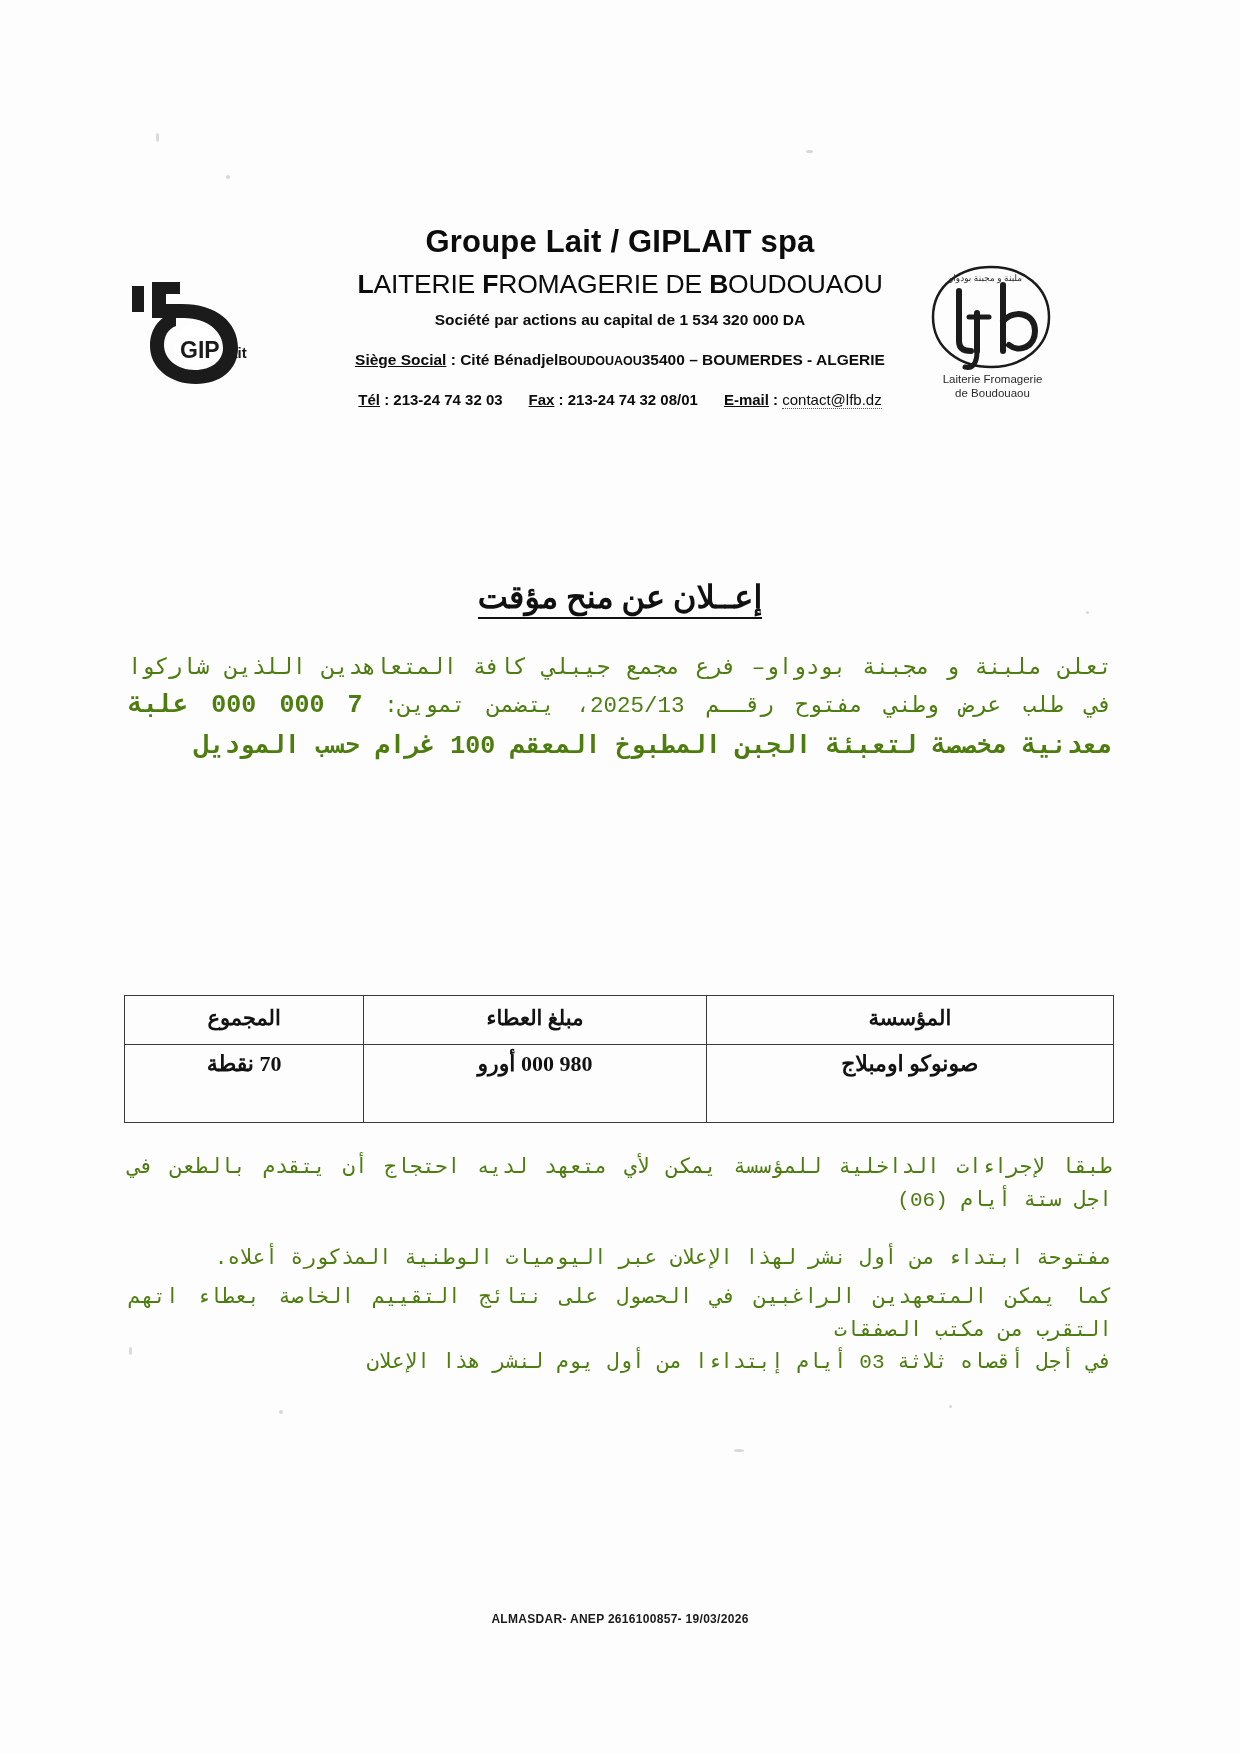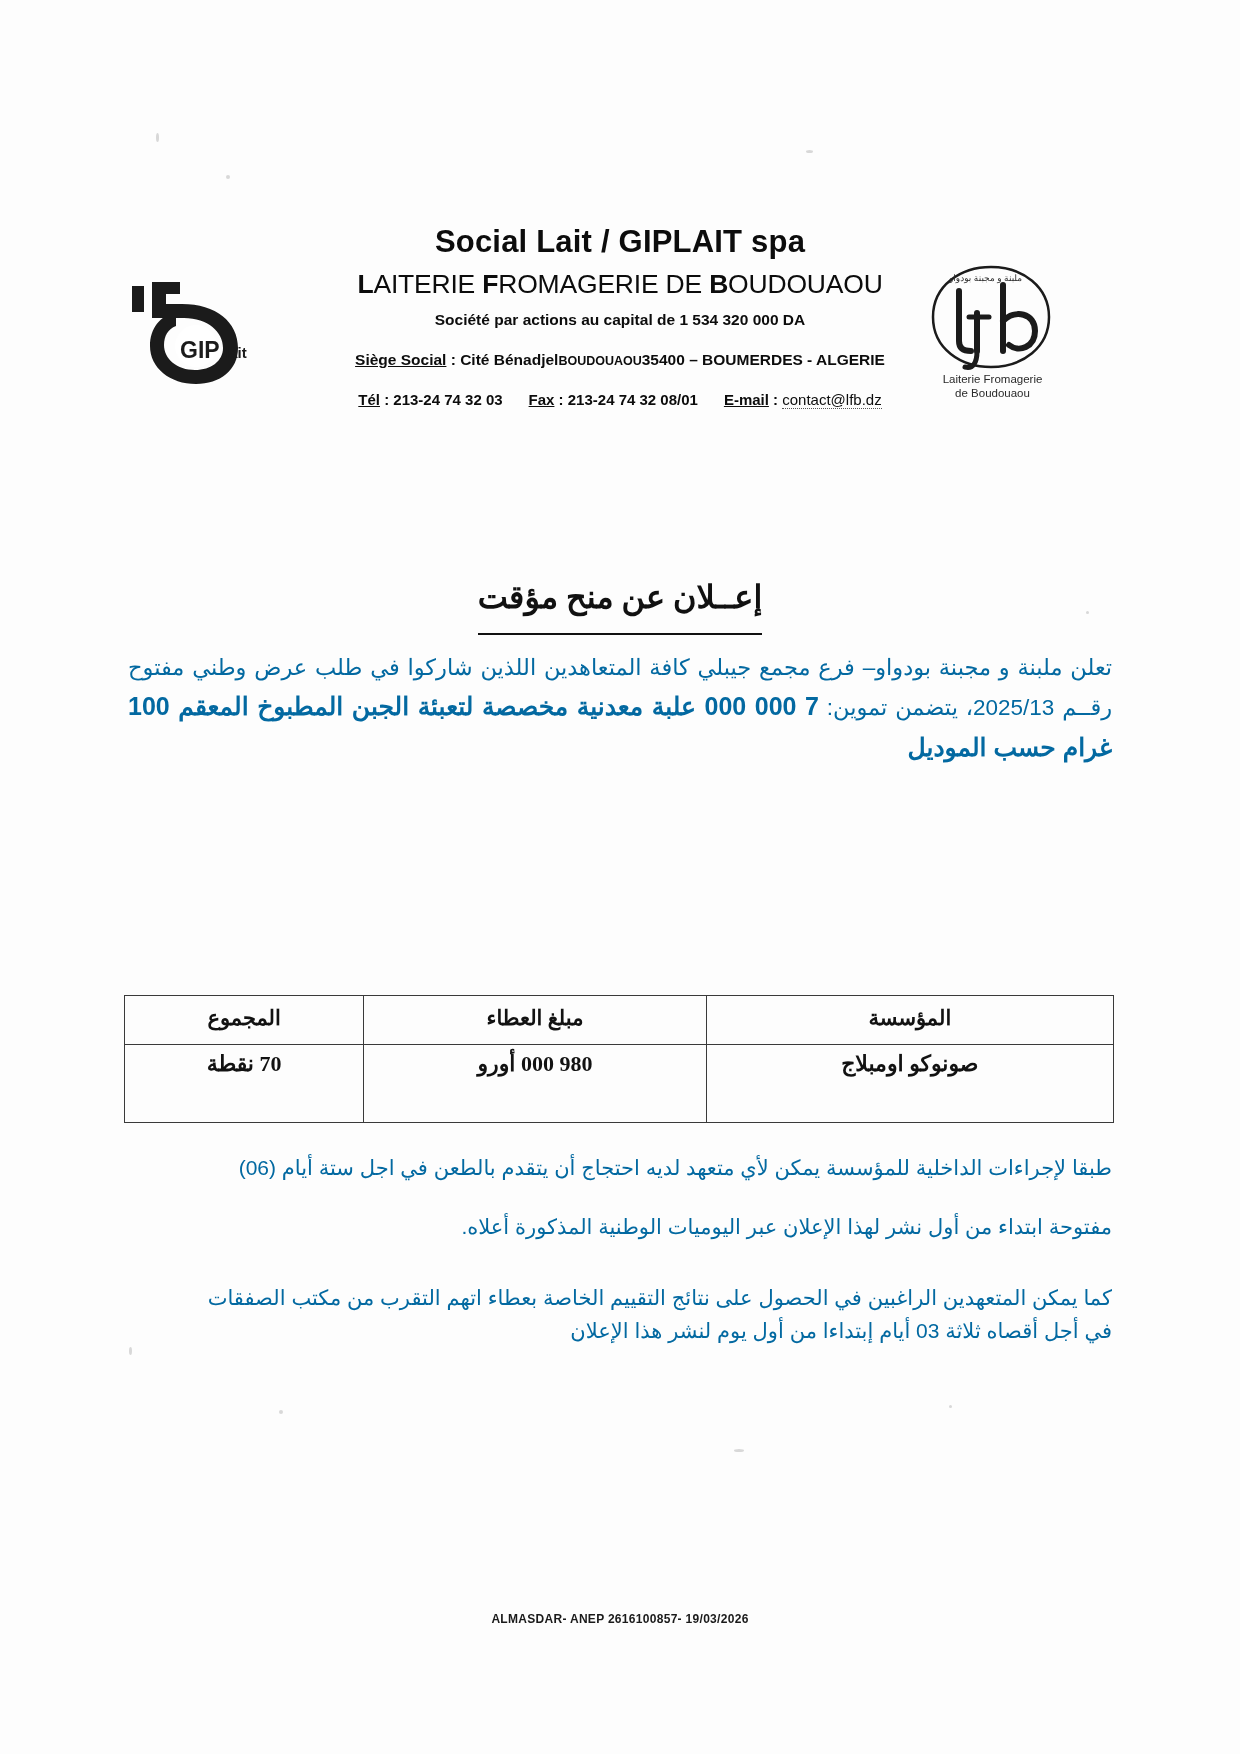--- a/index.html
+++ b/index.html
@@ -119,31 +119,31 @@
     top: 578px;
     width: 1240px;
     text-align: center;
     direction: rtl;
   }
   .doc-title span {
     font-family: "Liberation Serif", "DejaVu Serif", serif;
     font-size: 32px;
     font-weight: bold;
     border-bottom: 2.5px solid #111;
-    padding-bottom: 18px;
+    padding-bottom: 2px;
     letter-spacing: 1px;
   }
 
   .body-block {
     position: absolute;
     direction: rtl;
     text-align: justify;
     text-align-last: right;
-    font-family: Liberation Sans, sans-serif;
-    color: #0369a1;
+    font-family: Liberation Mono, monospace;
+    color: #4d7c0f;
   }
   #para-intro {
     left: 128px;
     top: 650px;
     width: 984px;
     font-size: 22.5px;
     line-height: 1.62;
   }
   #para-intro .strong {
     font-weight: bold;
@@ -243,21 +243,21 @@
       <path d="M18 14 L60 14 L60 26 L46 26 L46 36 L62 36 C96 36 118 54 118 80 C118 102 100 116 76 116 C50 116 30 100 30 78 C30 60 40 48 56 44 L56 58 C48 61 44 68 44 77 C44 91 57 102 75 102 C91 102 103 93 103 80 C103 64 88 50 64 50 L32 50 L32 14 Z" fill="#1b1b1b"></path>
       <path d="M24 18 L24 44 L12 44 L12 18 Z" fill="#1b1b1b"></path>
       <circle cx="76" cy="78" r="21" fill="#ffffff"></circle>
       <text x="60" y="90" font-family="Liberation Sans, sans-serif" font-size="23" font-weight="bold" fill="#1b1b1b">GIP</text>
       <text x="105" y="90" font-family="Liberation Sans, sans-serif" font-size="15" font-weight="bold" fill="#1b1b1b">lait</text>
     </svg>
   </div>
 
   <div class="letterhead">
     <div class="lh-center">
-      <div class="company-name">Social Lait / GIPLAIT spa</div>
+      <div class="company-name">Groupe Lait / GIPLAIT spa</div>
       <div class="company-sub"><span class="cap">L</span>AITERIE <span class="cap">F</span>ROMAGERIE DE <span class="cap">B</span>OUDOUAOU</div>
       <div class="company-capital">Société par actions au capital de 1 534 320 000 DA</div>
       <div class="company-address"><span class="u">Siège Social</span><span> : Cité Bénadjel</span><span class="smallcaps">BOUDOUAOU</span><span>35400 – BOUMERDES - ALGERIE</span></div>
       <div class="company-contact"><span class="u">Tél</span><span> : 213-24 74 32 03</span><span class="gap"></span><span class="u">Fax</span><span> : 213-24 74 32 08/01</span><span class="gap"></span><span class="u">E-mail</span><span> : </span><span class="mail">contact@lfb.dz</span></div>
     </div>
   </div>
 
   <div class="lfb-logo">
     <svg viewBox="0 0 150 150" width="150" height="150" aria-hidden="true">
       <path d="M18 62 C18 30 46 12 76 12 C108 12 134 32 134 62 C134 92 108 112 76 112 C46 112 18 94 18 62 Z" fill="none" stroke="#1b1b1b" stroke-width="2.5"></path>

